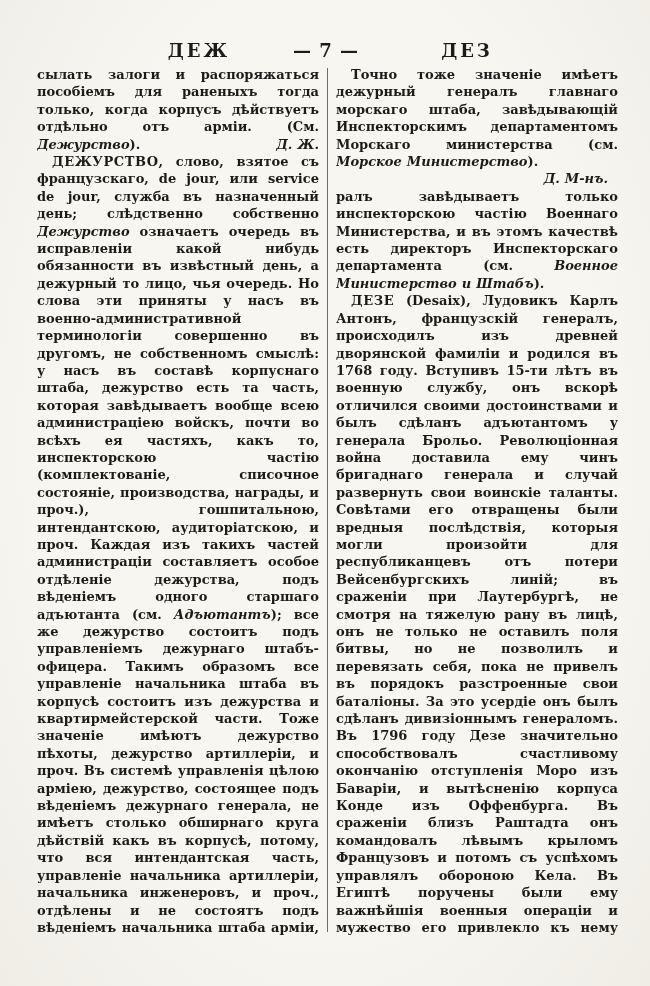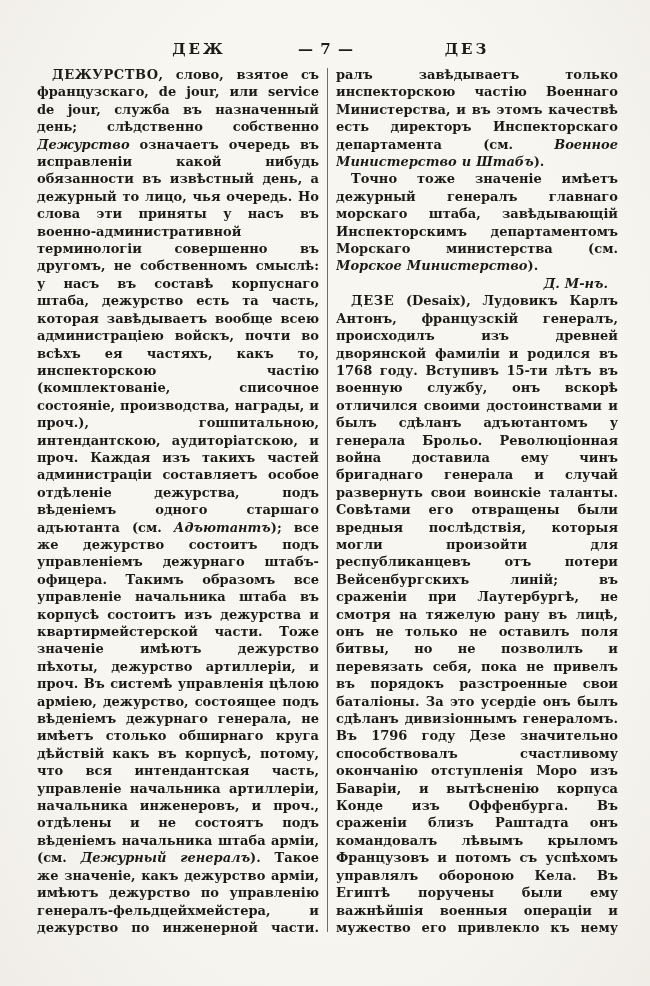--- a/index.html
+++ b/index.html
@@ -17,21 +17,21 @@
     overflow: hidden;
     font-family: "DejaVu Serif", "Liberation Serif", serif;
     color: #1c1b19;
   }
   .running-head {
     position: absolute;
     top: 40px;
     left: 0;
     width: 596px;
     height: 22px;
-    font-size: 15px;
+    font-size: 18px;
     font-weight: 700;
   }
   .guide-word {
     position: absolute;
     top: 0;
     transform: translateX(-50%);
     letter-spacing: 3px;
   }
   .guide-left  { left: 199px; }
   .guide-right { left: 467px; }
@@ -92,23 +92,24 @@
 <div class="sheet">
 
   <div class="running-head">
     <span class="guide-word guide-left">ДЕЖ</span>
     <span class="page-number">— 7 —</span>
     <span class="guide-word guide-right">ДЕЗ</span>
   </div>
 
   <div class="text-area">
     <div class="col">
+        <p class="para"><span class="">сылать залоги и распоряжаться пособіемъ для раненыхъ тогда только, когда корпусъ дѣйствуетъ отдѣльно отъ арміи. (См. </span><span class="i">Дежурство</span><span class="">).</span><span class="sig">Д. Ж.</span></p>
         <p class="para indent"><span class="hw">ДЕЖУРСТВО</span><span class="">, слово, взятое съ французскаго, de jour, или service de jour, служба въ назначенный день; слѣдственно собственно </span><span class="i">Дежурство</span><span class=""> означаетъ очередь въ исправленіи какой нибудь обязанности въ извѣстный день, а дежурный то лицо, чья очередь. Но слова эти приняты у насъ въ военно-административной терминологіи совершенно въ другомъ, не собственномъ смыслѣ: у насъ въ составѣ корпуснаго штаба, дежурство есть та часть, которая завѣдываетъ вообще всею администраціею войскъ, почти во всѣхъ ея частяхъ, какъ то, инспекторскою частію (комплектованіе, списочное состояніе, производства, награды, и проч.), гошпитальною, интендантскою, аудиторіатскою, и проч. Каждая изъ такихъ частей администраціи составляетъ особое отдѣленіе дежурства, подъ вѣденіемъ одного старшаго адъютанта (см. </span><span class="i">Адъютантъ</span><span class="">); все же дежурство состоитъ подъ управленіемъ дежурнаго штабъ-офицера. Такимъ образомъ все управленіе начальника штаба въ корпусѣ состоитъ изъ дежурства и квартирмейстерской части. Тоже значеніе имѣютъ дежурство пѣхоты, дежурство артиллеріи, и проч. Въ системѣ управленія цѣлою арміею, дежурство, состоящее подъ вѣденіемъ дежурнаго генерала, не имѣетъ столько обширнаго круга дѣйствій какъ въ корпусѣ, потому, что вся интендантская часть, управленіе начальника артиллеріи, начальника инженеровъ, и проч., отдѣлены и не состоятъ подъ вѣденіемъ начальника штаба арміи, (см. </span><span class="i">Дежурный генералъ</span><span class="">). Такое же значеніе, какъ дежурство арміи, имѣютъ дежурство по управленію генералъ-фельдцейхмейстера, и дежурство по инженерной части. Наконецъ въ составѣ Главнаго штаба Его Императорскаго Величества, дежурный гепе-</span></p>
       </div>
     <div class="column-divider"></div>
     <div class="col">
+        <p class="para indent"><span class="">Точно тоже значеніе имѣетъ дежурный генералъ главнаго морскаго штаба, завѣдывающій Инспекторскимъ департаментомъ Морскаго министерства (см. </span><span class="i">Морское Министерство</span><span class="">).</span><span class="sigline">Д. М-нъ.</span></p>
         <p class="para"><span class="">ралъ завѣдываетъ только инспекторскою частію Военнаго Министерства, и въ этомъ качествѣ есть директоръ Инспекторскаго департамента (см. </span><span class="i">Военное Министерство и Штабъ</span><span class="">).</span></p>
-        <p class="para indent"><span class="">Точно тоже значеніе имѣетъ дежурный генералъ главнаго морскаго штаба, завѣдывающій Инспекторскимъ департаментомъ Морскаго министерства (см. </span><span class="i">Морское Министерство</span><span class="">).</span><span class="sigline">Д. М-нъ.</span></p>
         <p class="para indent"><span class="hw">ДЕЗЕ</span><span class=""> (Desaix), Лудовикъ Карлъ Антонъ, французскій генералъ, происходилъ изъ древней дворянской фамиліи и родился въ 1768 году. Вступивъ 15-ти лѣтъ въ военную службу, онъ вскорѣ отличился своими достоинствами и былъ сдѣланъ адъютантомъ у генерала Брольо. Революціонная война доставила ему чинъ бригаднаго генерала и случай развернуть свои воинскіе таланты. Совѣтами его отвращены были вредныя послѣдствія, которыя могли произойти для республиканцевъ отъ потери Вейсенбургскихъ линій; въ сраженіи при Лаутербургѣ, не смотря на тяжелую рану въ лицѣ, онъ не только не оставилъ поля битвы, но не позволилъ и перевязать себя, пока не привелъ въ порядокъ разстроенные свои баталіоны. За это усердіе онъ былъ сдѣланъ дивизіоннымъ генераломъ. Въ 1796 году Дезе значительно способствовалъ счастливому окончанію отступленія Моро изъ Баваріи, и вытѣсненію корпуса Конде изъ Оффенбурга. Въ сраженіи близъ Раштадта онъ командовалъ лѣвымъ крыломъ Французовъ и потомъ съ успѣхомъ управлялъ обороною Кела. Въ Египтѣ поручены были ему важнѣйшія военныя операціи и мужество его привлекло къ нему уваженіе всей арміи; онъ разбилъ Арабовъ при Іамбо и одержалъ надъ Мамелюками, подъ начальствомъ Мурадъ-Бея, побѣду, которая доставила въ руки Французовъ большую часть Верхняго Египта. Въ послѣдствіи заключилъ онъ съ Турками и Англичанами договоръ Эль-Аришскій и отправился во Фран-</span></p>
       </div>
   </div>
 
 </div>
 
 </body></html>

